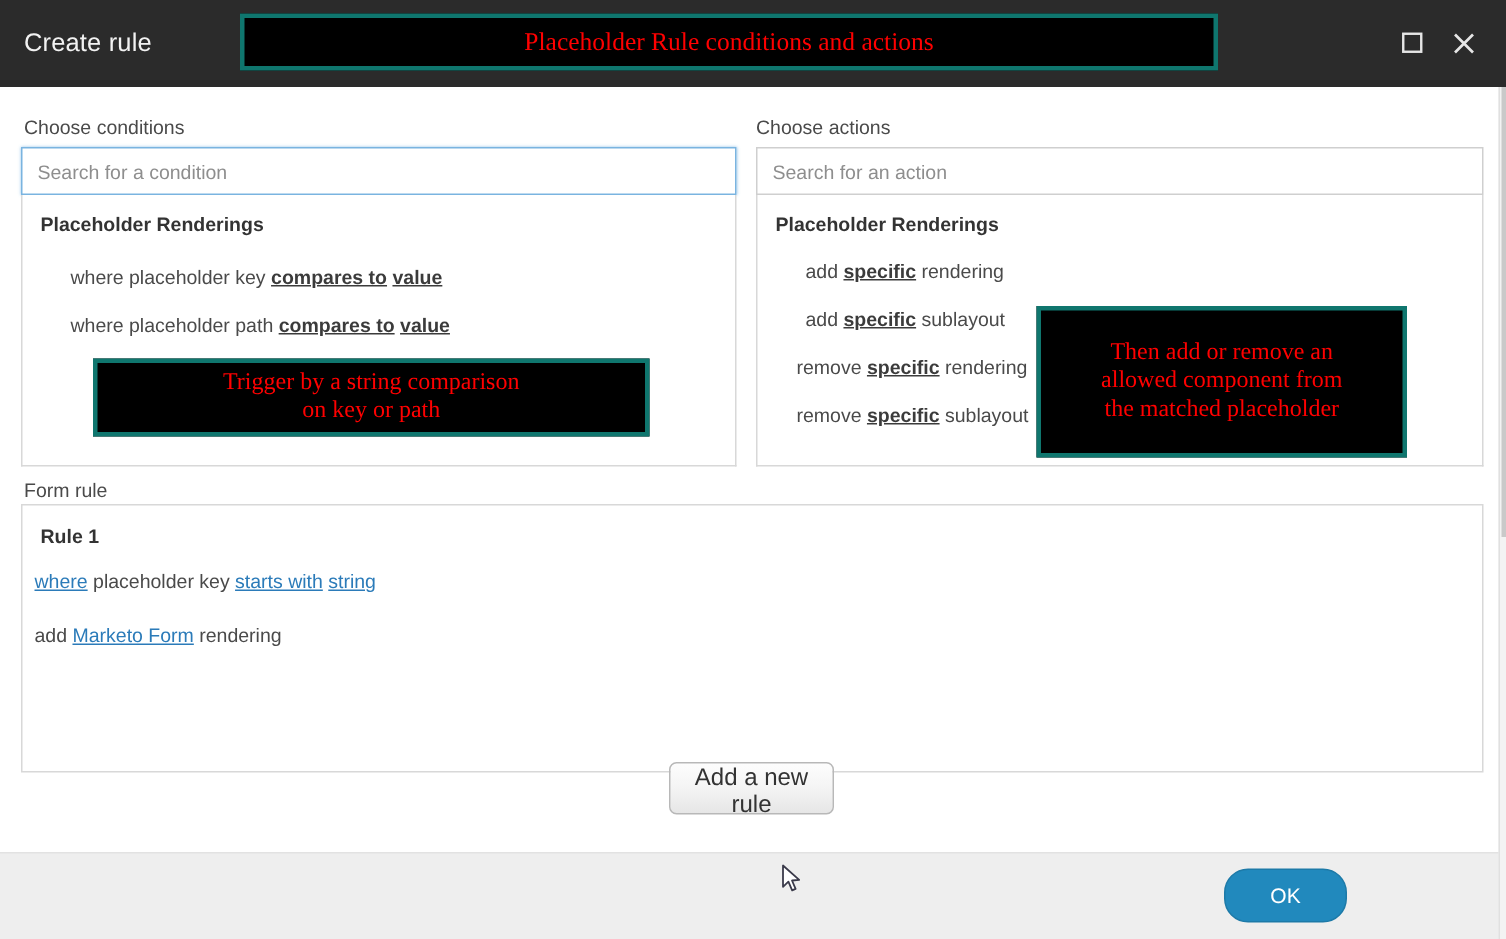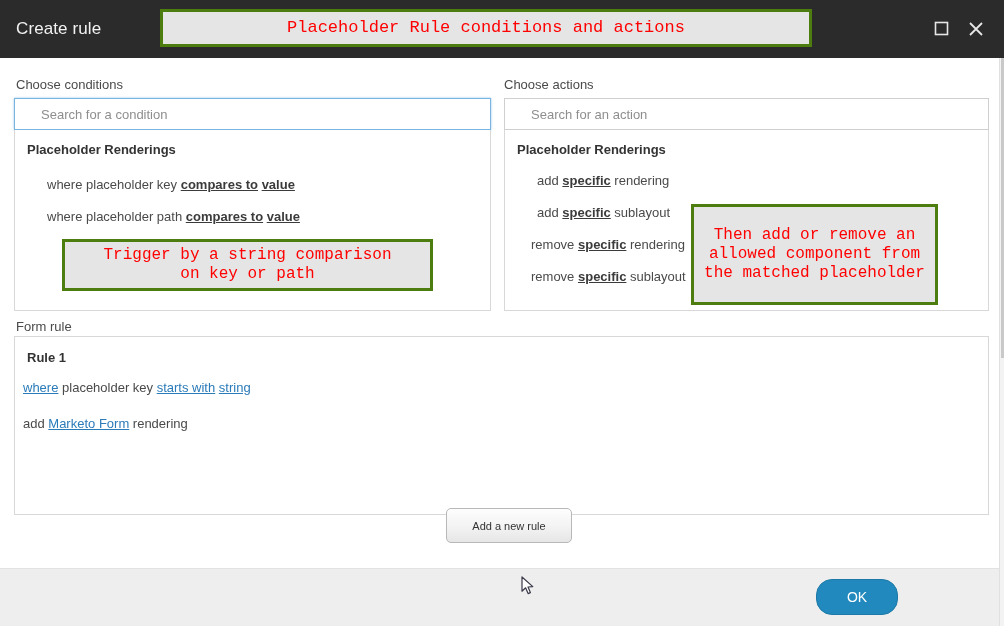--- a/index.html
+++ b/index.html
@@ -40,25 +40,25 @@
     line-height: 26px;
     cursor: default;
   }
   #btn-maximize { left: 928px; }
   #btn-close    { left: 963px; }
   .win-btn svg { display:block; margin: 5px auto; }
 
   
   .annot {
     position: absolute;
-    background: #e5e5e5;
-    border: 3px solid #4d7c0f;
+    background: #000000;
+    border: 3px solid #0f766e;
     color: #ff0000;
     text-align: center;
-    font-family: Liberation Mono, monospace;
+    font-family: Liberation Serif, serif;
     display: flex;
     align-items: center;
     justify-content: center;
     line-height: 1.18;
     box-sizing: border-box;
     z-index: 40;
   }
   #annot-title {
     left: 160px; top: 9px;
     width: 652px; height: 38px;
@@ -94,21 +94,21 @@
 
   .search-input {
     position: absolute;
     height: 32px;
     box-sizing: border-box;
     border: 1px solid #cfcfcf;
     background: #ffffff;
     font-family: "Liberation Sans", sans-serif;
     font-size: 13px;
     color: #777777;
-    padding: 0 26px;
+    padding: 0 10px;
     outline: none;
   }
   .search-input::placeholder { color: #8e8e8e; opacity: 1; }
   #search-condition {
     left: 14px; top: 40px; width: 477px;
     border: 1px solid #7ab4e0;
     box-shadow: 0 0 2px rgba(110,175,225,.75);
   }
   #search-action {
     left: 504px; top: 40px; width: 485px;
@@ -172,27 +172,27 @@
   #rule-line-2 { top: 79px; }
   .rule-link {
     color: #2b7bb9;
     text-decoration: underline;
     cursor: pointer;
   }
 
   #btn-add-rule {
     position: absolute;
     left: 446px; top: 450px;
-    width: 126px; height: 35px;
+    width: 110px; height: 35px;
     box-sizing: border-box;
     border: 1px solid #b8b8b8;
     border-radius: 5px;
     background: linear-gradient(to bottom, #fdfdfd 0%, #f4f4f4 50%, #e6e6e6 100%);
     font-family: "Liberation Sans", sans-serif;
-    font-size: 11px;
+    font-size: 16px;
     color: #333333;
     cursor: pointer;
   }
 
   
   #footer {
     position: absolute;
     left: 0; top: 568px;
     width: 1004px; height: 58px;
     background: #eeeeee;

